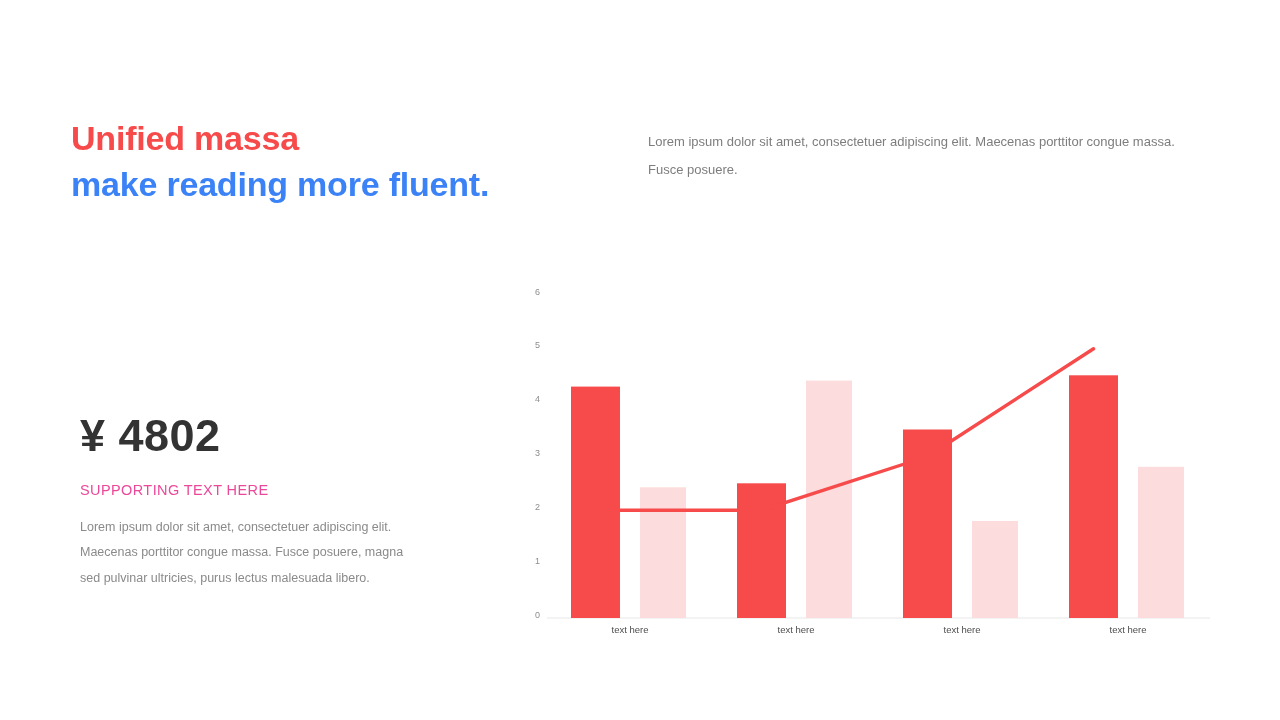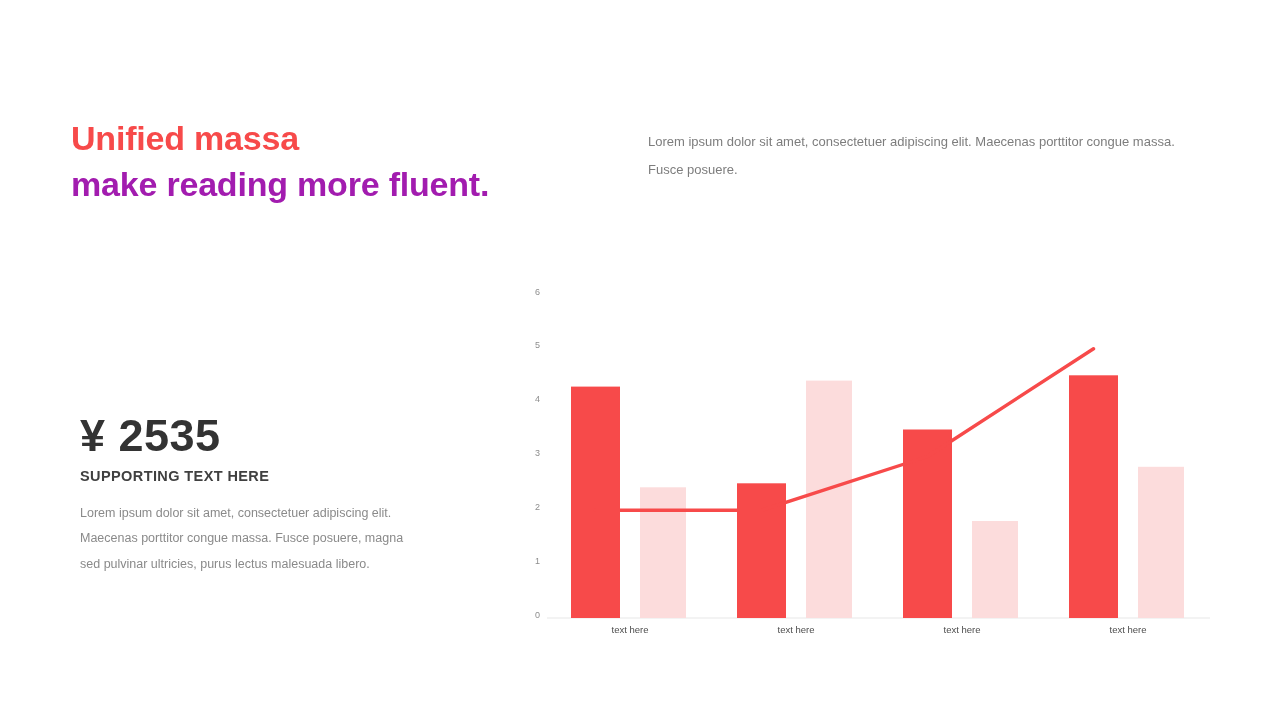--- a/index.html
+++ b/index.html
@@ -27,21 +27,21 @@
     font-size: 34px;
     font-weight: bold;
     color: #f74a4a;
     line-height: 46px;
     letter-spacing: -0.2px;
     white-space: nowrap;
   }
   .headline-line2 {
     font-size: 34px;
     font-weight: bold;
-    color: #a21caf;
+    color: #3b82f6;
     line-height: 46px;
     letter-spacing: -0.2px;
     white-space: nowrap;
   }
 
   .intro-paragraph {
     position: absolute;
     left: 648px;
     top: 128px;
     width: 528px;
@@ -57,24 +57,24 @@
     width: 360px;
   }
   .stat-value {
     font-size: 45px;
     font-weight: bold;
     color: #333333;
     line-height: 56px;
     letter-spacing: 0.5px;
   }
   .stat-subtitle {
-    margin-top: 4px;
+    margin-top: 18px;
     font-size: 14.5px;
-    font-weight: bold;
-    color: #404040;
+    font-weight: normal;
+    color: #ec4899;
     letter-spacing: 0.4px;
   }
   .stat-body {
     margin-top: 17px;
     font-size: 12.5px;
     line-height: 25.4px;
     color: #8a8a8a;
     width: 335px;
   }
 
@@ -104,21 +104,21 @@
 <body>
 
 <div class="headline">
   <div class="headline-line1">Unified massa</div>
   <div class="headline-line2">make reading more fluent.</div>
 </div>
 
 <div class="intro-paragraph">Lorem ipsum dolor sit amet, consectetuer adipiscing elit. Maecenas porttitor congue massa. Fusce posuere.</div>
 
 <div class="stat-block">
-  <div class="stat-value">¥ 2535</div>
+  <div class="stat-value">¥ 4802</div>
   <div class="stat-subtitle">SUPPORTING TEXT HERE</div>
   <div class="stat-body">Lorem ipsum dolor sit amet, consectetuer adipiscing elit. Maecenas porttitor congue massa. Fusce posuere, magna sed pulvinar ultricies, purus lectus malesuada libero.</div>
 </div>
 
 <div class="chart">
   <svg class="chart-svg" width="700" height="370" viewBox="0 0 700 370">
 
     <g>
       <text class="y-tick-label" x="20" y="19.5" text-anchor="end">6</text>
       <text class="y-tick-label" x="20" y="73.3" text-anchor="end">5</text>

